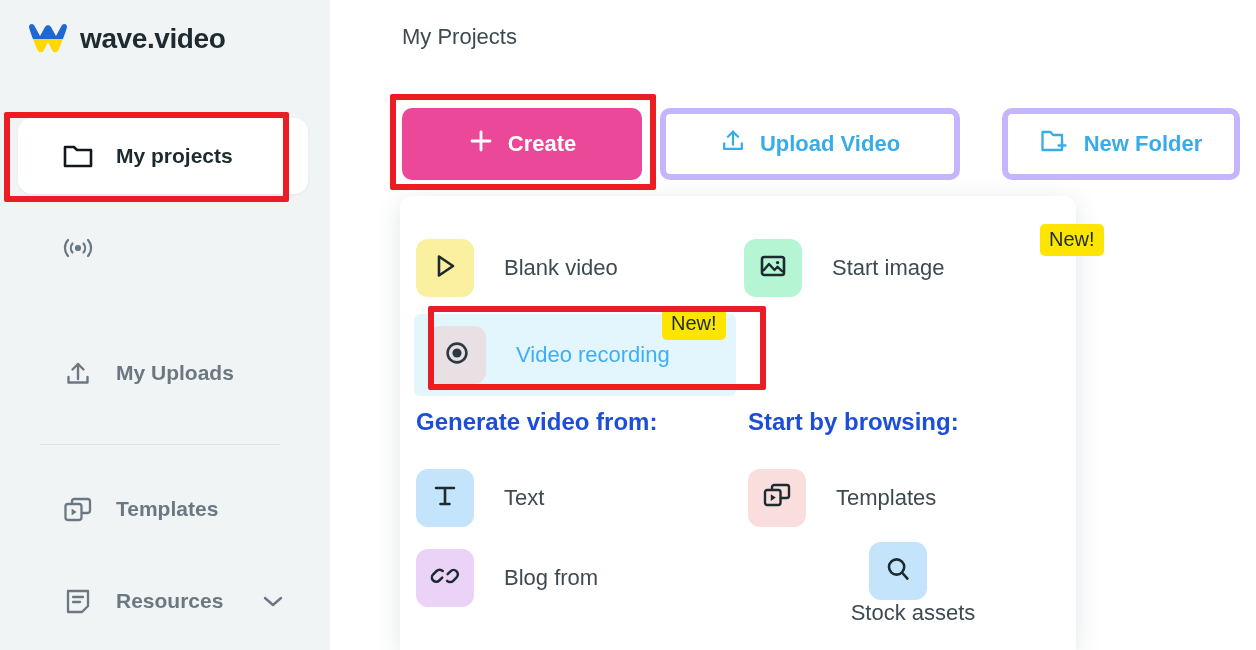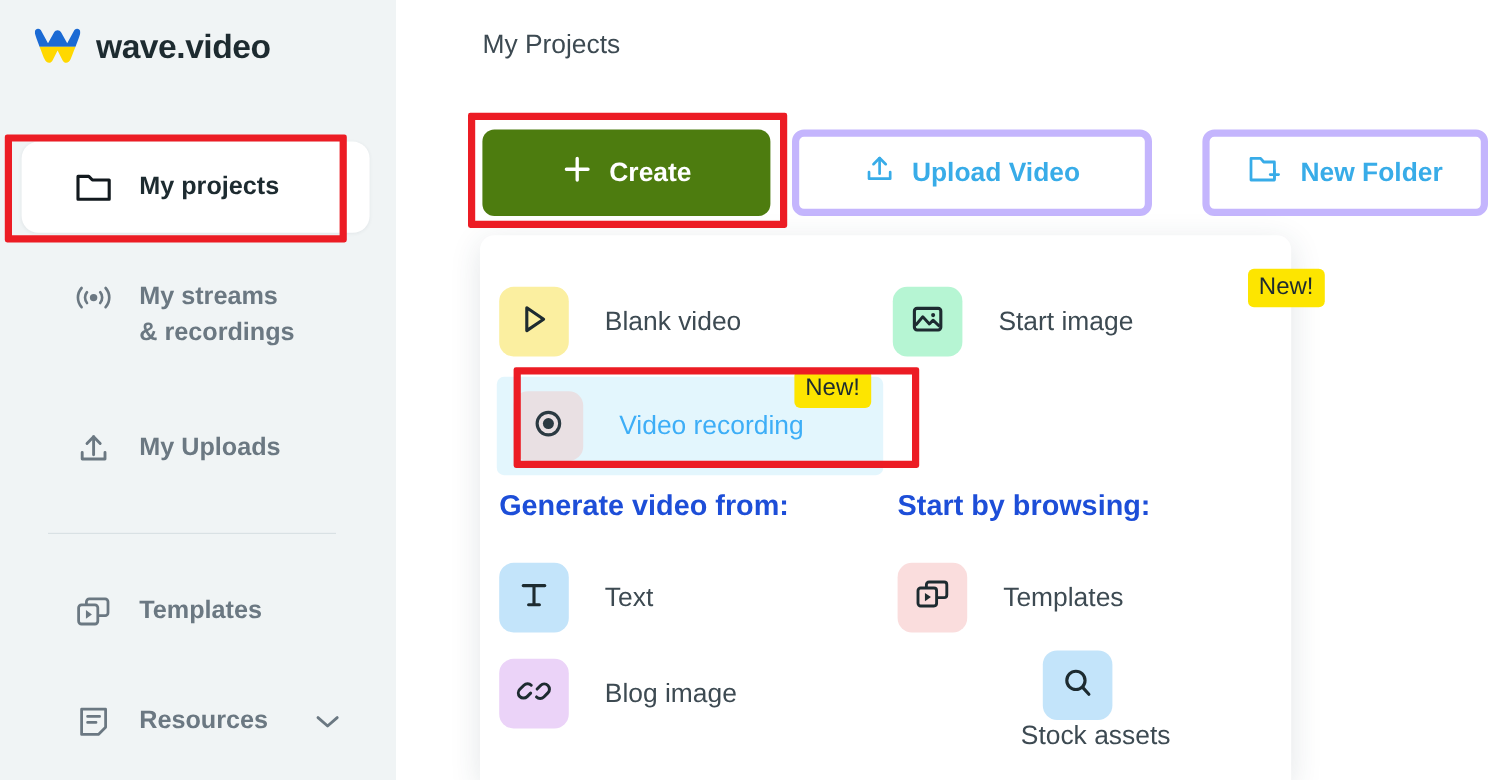--- a/index.html
+++ b/index.html
@@ -133,21 +133,21 @@
     gap: 14px;
     font-size: 22px;
     font-weight: bold;
     cursor: pointer;
     user-select: none;
   }
   .btn-create {
     left: 72px;
     top: 108px;
     width: 240px;
-    background: #4d7c0f;
+    background: #ec4899;
     color: #ffffff;
     border: none;
   }
   .btn-outline {
     background: #ffffff;
     border: 6px solid #c4b5fd;
     color: #38ace8;
   }
   .btn-upload { left: 330px; top: 108px; width: 300px; }
   .btn-folder { left: 672px; top: 108px; width: 238px; }
@@ -255,22 +255,20 @@
     <div class="nav-item nav-streams">
       <span class="nav-icon">
         <svg width="32" height="26" viewBox="0 0 32 26" fill="none" xmlns="http://www.w3.org/2000/svg">
           <circle cx="16" cy="13" r="3.1" fill="#6b7882"></circle>
           <path d="M10.5 8.5a7 7 0 000 9" stroke="#6b7882" stroke-width="2.2" stroke-linecap="round"></path>
           <path d="M21.5 8.5a7 7 0 010 9" stroke="#6b7882" stroke-width="2.2" stroke-linecap="round"></path>
           <path d="M6 5a12 12 0 000 16" stroke="#6b7882" stroke-width="2.2" stroke-linecap="round"></path>
           <path d="M26 5a12 12 0 010 16" stroke="#6b7882" stroke-width="2.2" stroke-linecap="round"></path>
         </svg>
       </span>
-      <span class="nav-label">My streams
-&amp; recordings</span>
     </div>
 
     <div class="nav-item nav-uploads">
       <span class="nav-icon">
         <svg width="28" height="28" viewBox="0 0 28 28" fill="none" xmlns="http://www.w3.org/2000/svg">
           <path d="M14 19V4" stroke="#6b7882" stroke-width="2.4" stroke-linecap="round"></path>
           <path d="M8.5 9.5L14 4l5.5 5.5" stroke="#6b7882" stroke-width="2.4" stroke-linecap="round" stroke-linejoin="round"></path>
           <path d="M4.5 17v5.5h19V17" stroke="#6b7882" stroke-width="2.4" stroke-linecap="round" stroke-linejoin="round"></path>
         </svg>
       </span>
@@ -395,21 +393,21 @@
 
       <div class="dd-row" style="left:16px; top:346px; width:300px;">
         <div class="dd-tile" style="background:#ebd3f8;">
           <span>
             <svg width="30" height="30" viewBox="0 0 30 30" fill="none" xmlns="http://www.w3.org/2000/svg">
               <path d="M12.2 16.6a4.6 4.6 0 000 0l-2.9 2.9a4.3 4.3 0 01-6.1-6.1l3.4-3.4a4.3 4.3 0 016.1 0" stroke="#1d2b30" stroke-width="2.5" stroke-linecap="round"></path>
               <path d="M17.6 13.2a4.6 4.6 0 000 0l2.9-2.9a4.3 4.3 0 016.1 6.1l-3.4 3.4a4.3 4.3 0 01-6.1 0" stroke="#1d2b30" stroke-width="2.5" stroke-linecap="round"></path>
             </svg>
           </span>
         </div>
-        <span class="dd-label">Blog image</span>
+        <span class="dd-label">Blog from</span>
       </div>
 
       <div class="col-head" style="left:348px; top:212px;">Start by browsing:</div>
 
       <div class="dd-row" style="left:348px; top:266px; width:300px;">
         <div class="dd-tile" style="background:#fadddd;">
           <span>
             <svg width="30" height="28" viewBox="0 0 30 28" fill="none" xmlns="http://www.w3.org/2000/svg">
               <rect x="10" y="3" width="17" height="13" rx="2.2" stroke="#1d2b30" stroke-width="2.4"></rect>
               <rect x="3" y="8" width="15.5" height="15" rx="2.2" fill="#fadddd" stroke="#1d2b30" stroke-width="2.4"></rect>

